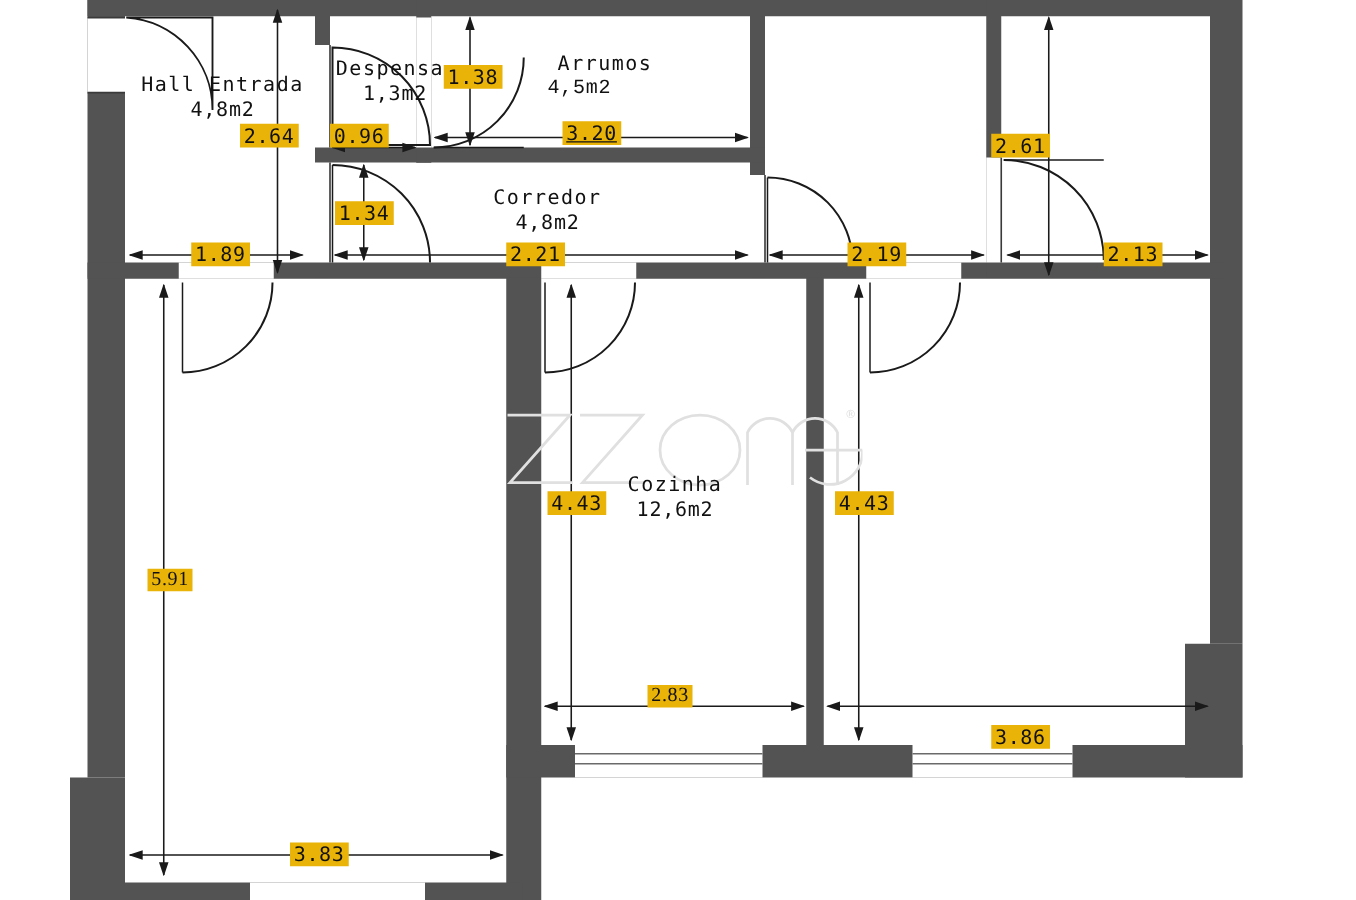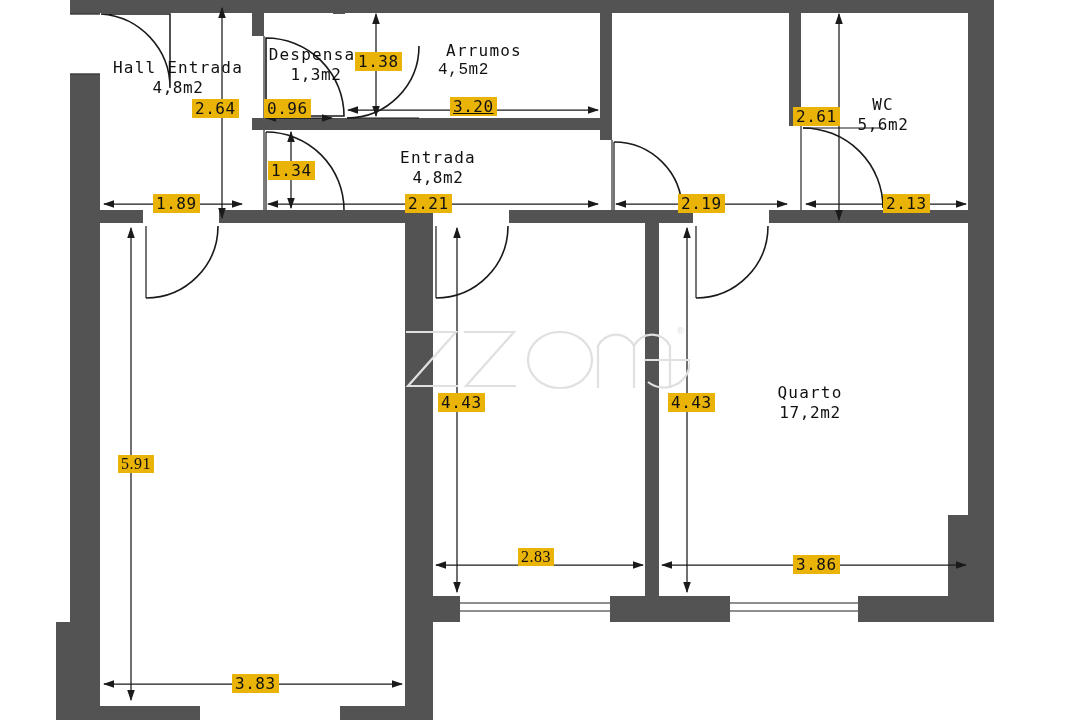--- a/index.html
+++ b/index.html
@@ -181,43 +181,39 @@
     <div class="rarea">4,8m2</div>
   </div>
   <div class="room-label" style="left:257px;top:45px;width:110px;">
     <div class="rname">Despensa</div>
     <div class="rarea" style="text-align:center;padding-left:8px;">1,3m2</div>
   </div>
   <div class="room-label" style="left:424px;top:41px;width:120px;">
     <div class="rname">Arrumos</div>
     <div class="rarea" style="text-align:left;padding-left:14px;font-family:Liberation Mono, monospace;">4,5m2</div>
   </div>
-  <div class="room-label" style="left:838px;top:95px;width:90px;">
-    <div class="rname">WC</div>
-    <div class="rarea">5,6m2</div>
-  </div>
   <div class="room-label" style="left:373px;top:148px;width:130px;">
-    <div class="rname">Entrada</div>
+    <div class="rname">Corredor</div>
     <div class="rarea">4,8m2</div>
   </div>
-  <div class="room-label" style="left:750px;top:383px;width:120px;">
-    <div class="rname">Quarto</div>
-    <div class="rarea">17,2m2</div>
+  <div class="room-label" style="left:480px;top:378px;width:120px;">
+    <div class="rname">Cozinha</div>
+    <div class="rarea">12,6m2</div>
   </div>
 
   <div class="dim" style="left:153px;top:194px;">1.89</div>
   <div class="dim" style="left:192px;top:99px;">2.64</div>
   <div class="dim" style="left:264px;top:99px;">0.96</div>
   <div class="dim" style="left:355px;top:52px;">1.38</div>
   <div class="dim" style="left:268px;top:161px;">1.34</div>
   <div class="dim" style="left:450px;top:97px;text-decoration:underline;">3.20</div>
   <div class="dim" style="left:405px;top:194px;">2.21</div>
   <div class="dim" style="left:678px;top:194px;">2.19</div>
   <div class="dim" style="left:793px;top:107px;">2.61</div>
   <div class="dim" style="left:883px;top:194px;">2.13</div>
   <div class="dim" style="left:118px;top:455px;font-family:Liberation Serif, serif;">5.91</div>
   <div class="dim" style="left:232px;top:674px;">3.83</div>
   <div class="dim" style="left:438px;top:393px;">4.43</div>
   <div class="dim" style="left:518px;top:548px;font-family:Liberation Serif, serif;">2.83</div>
   <div class="dim" style="left:668px;top:393px;">4.43</div>
-  <div class="dim" style="left:793px;top:555px;">3.86</div>
+  <div class="dim" style="left:793px;top:580px;">3.86</div>
 
 </div>
 
 </body></html>

